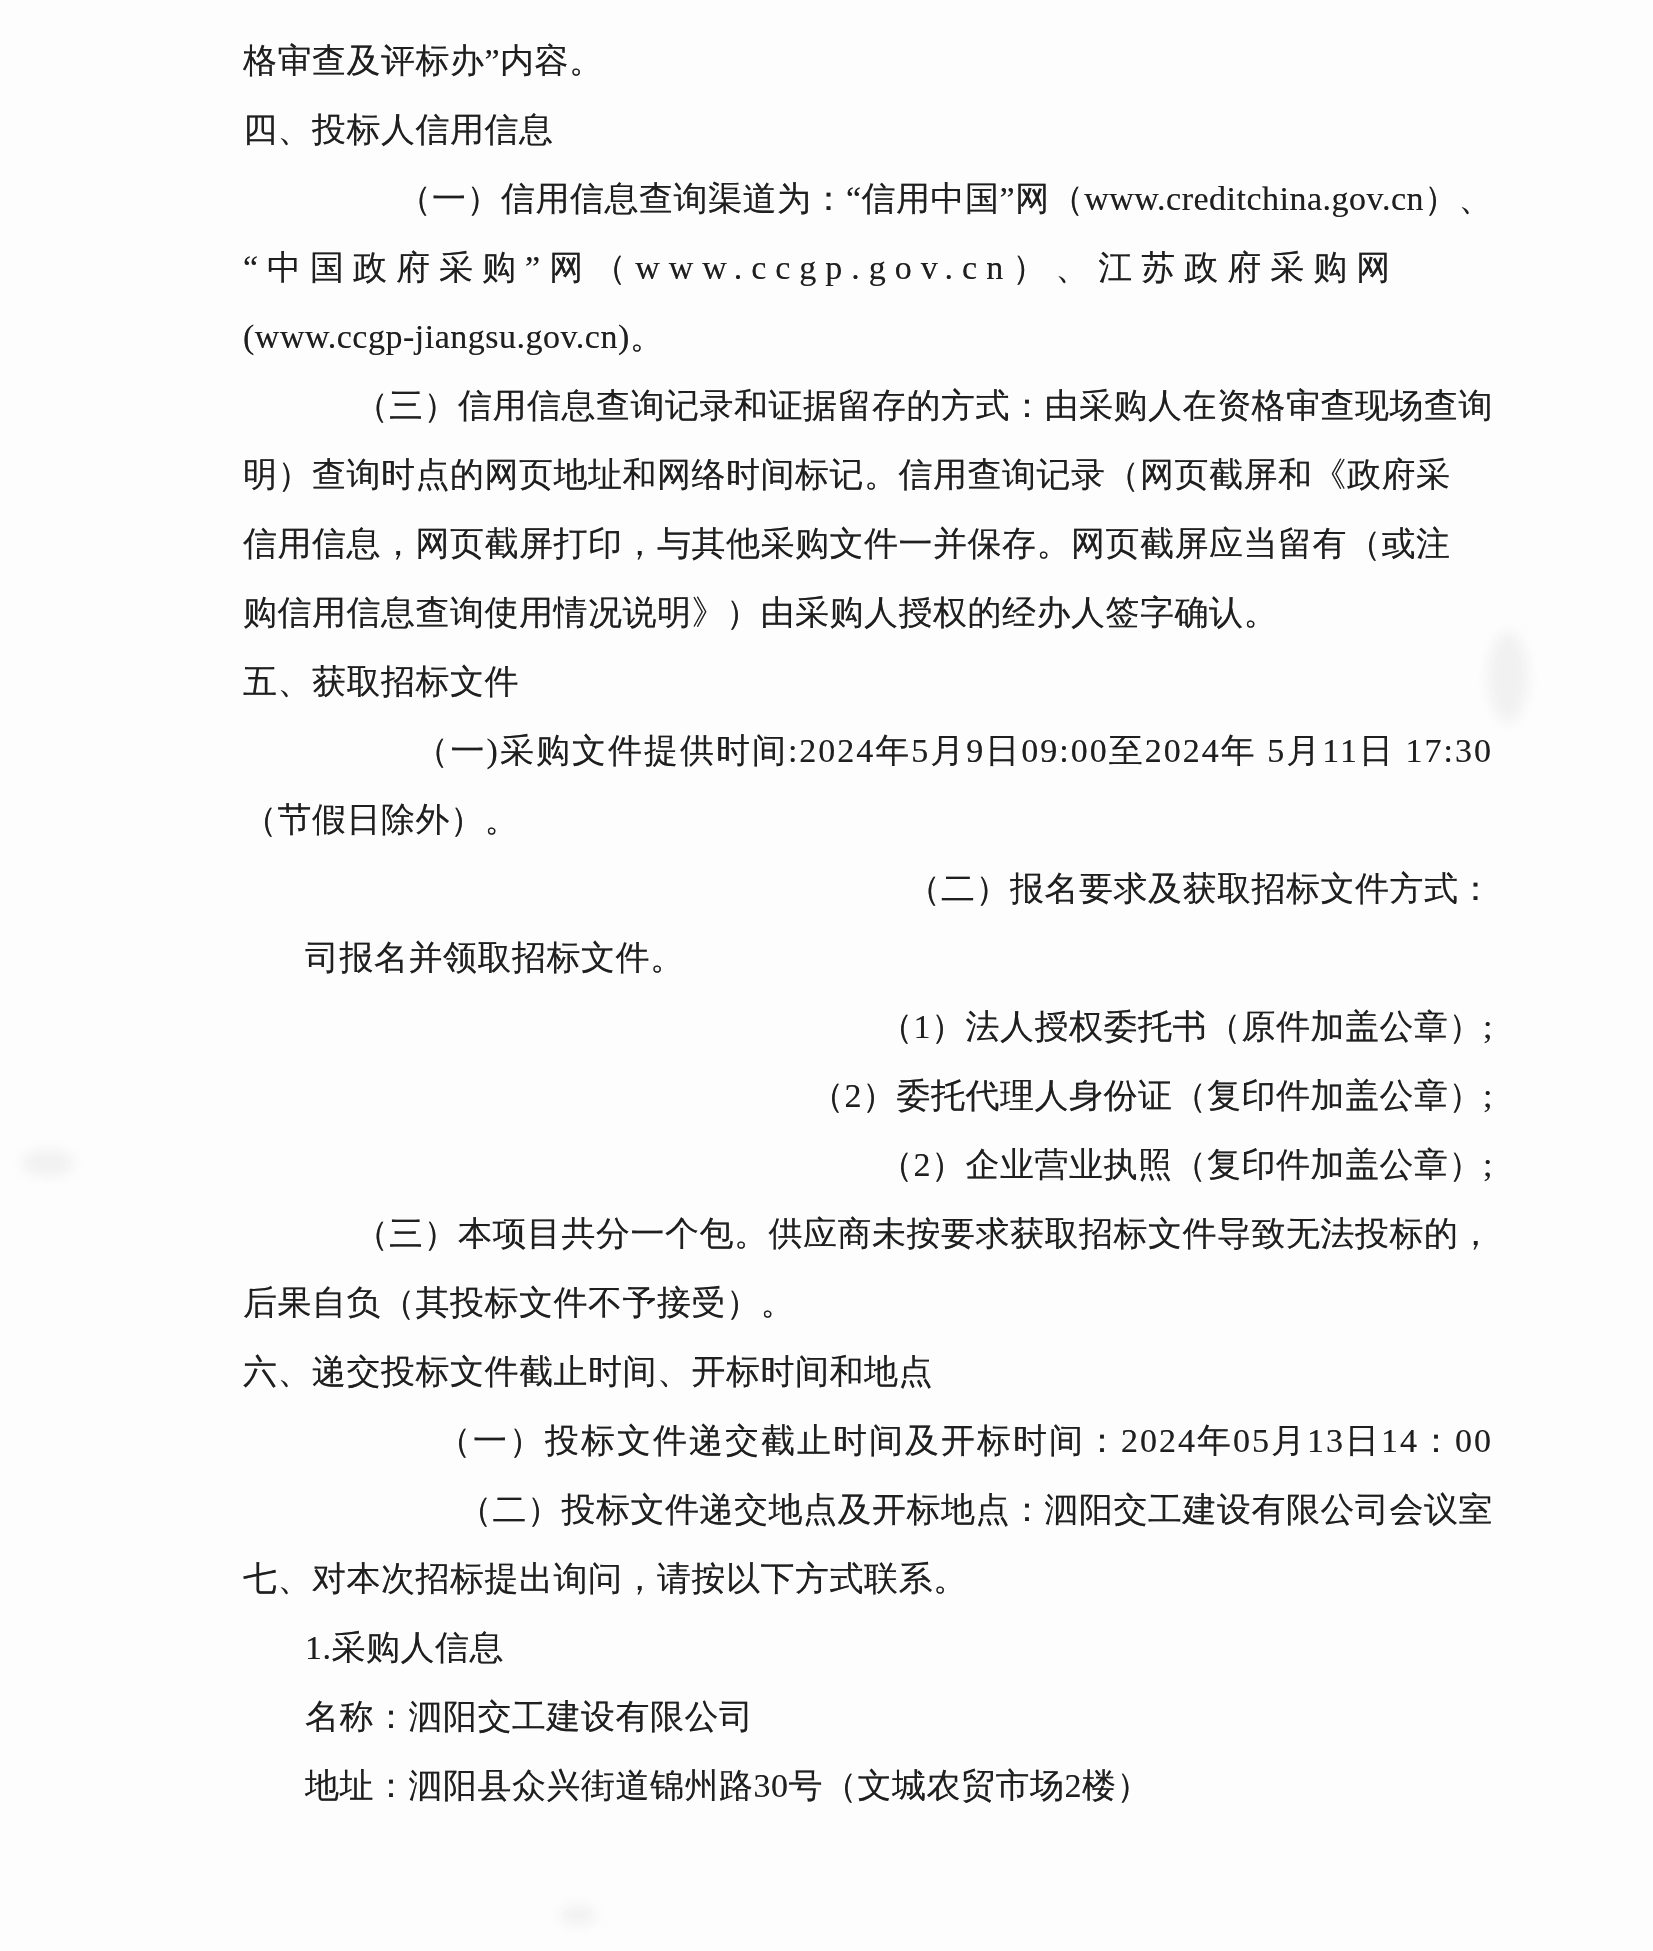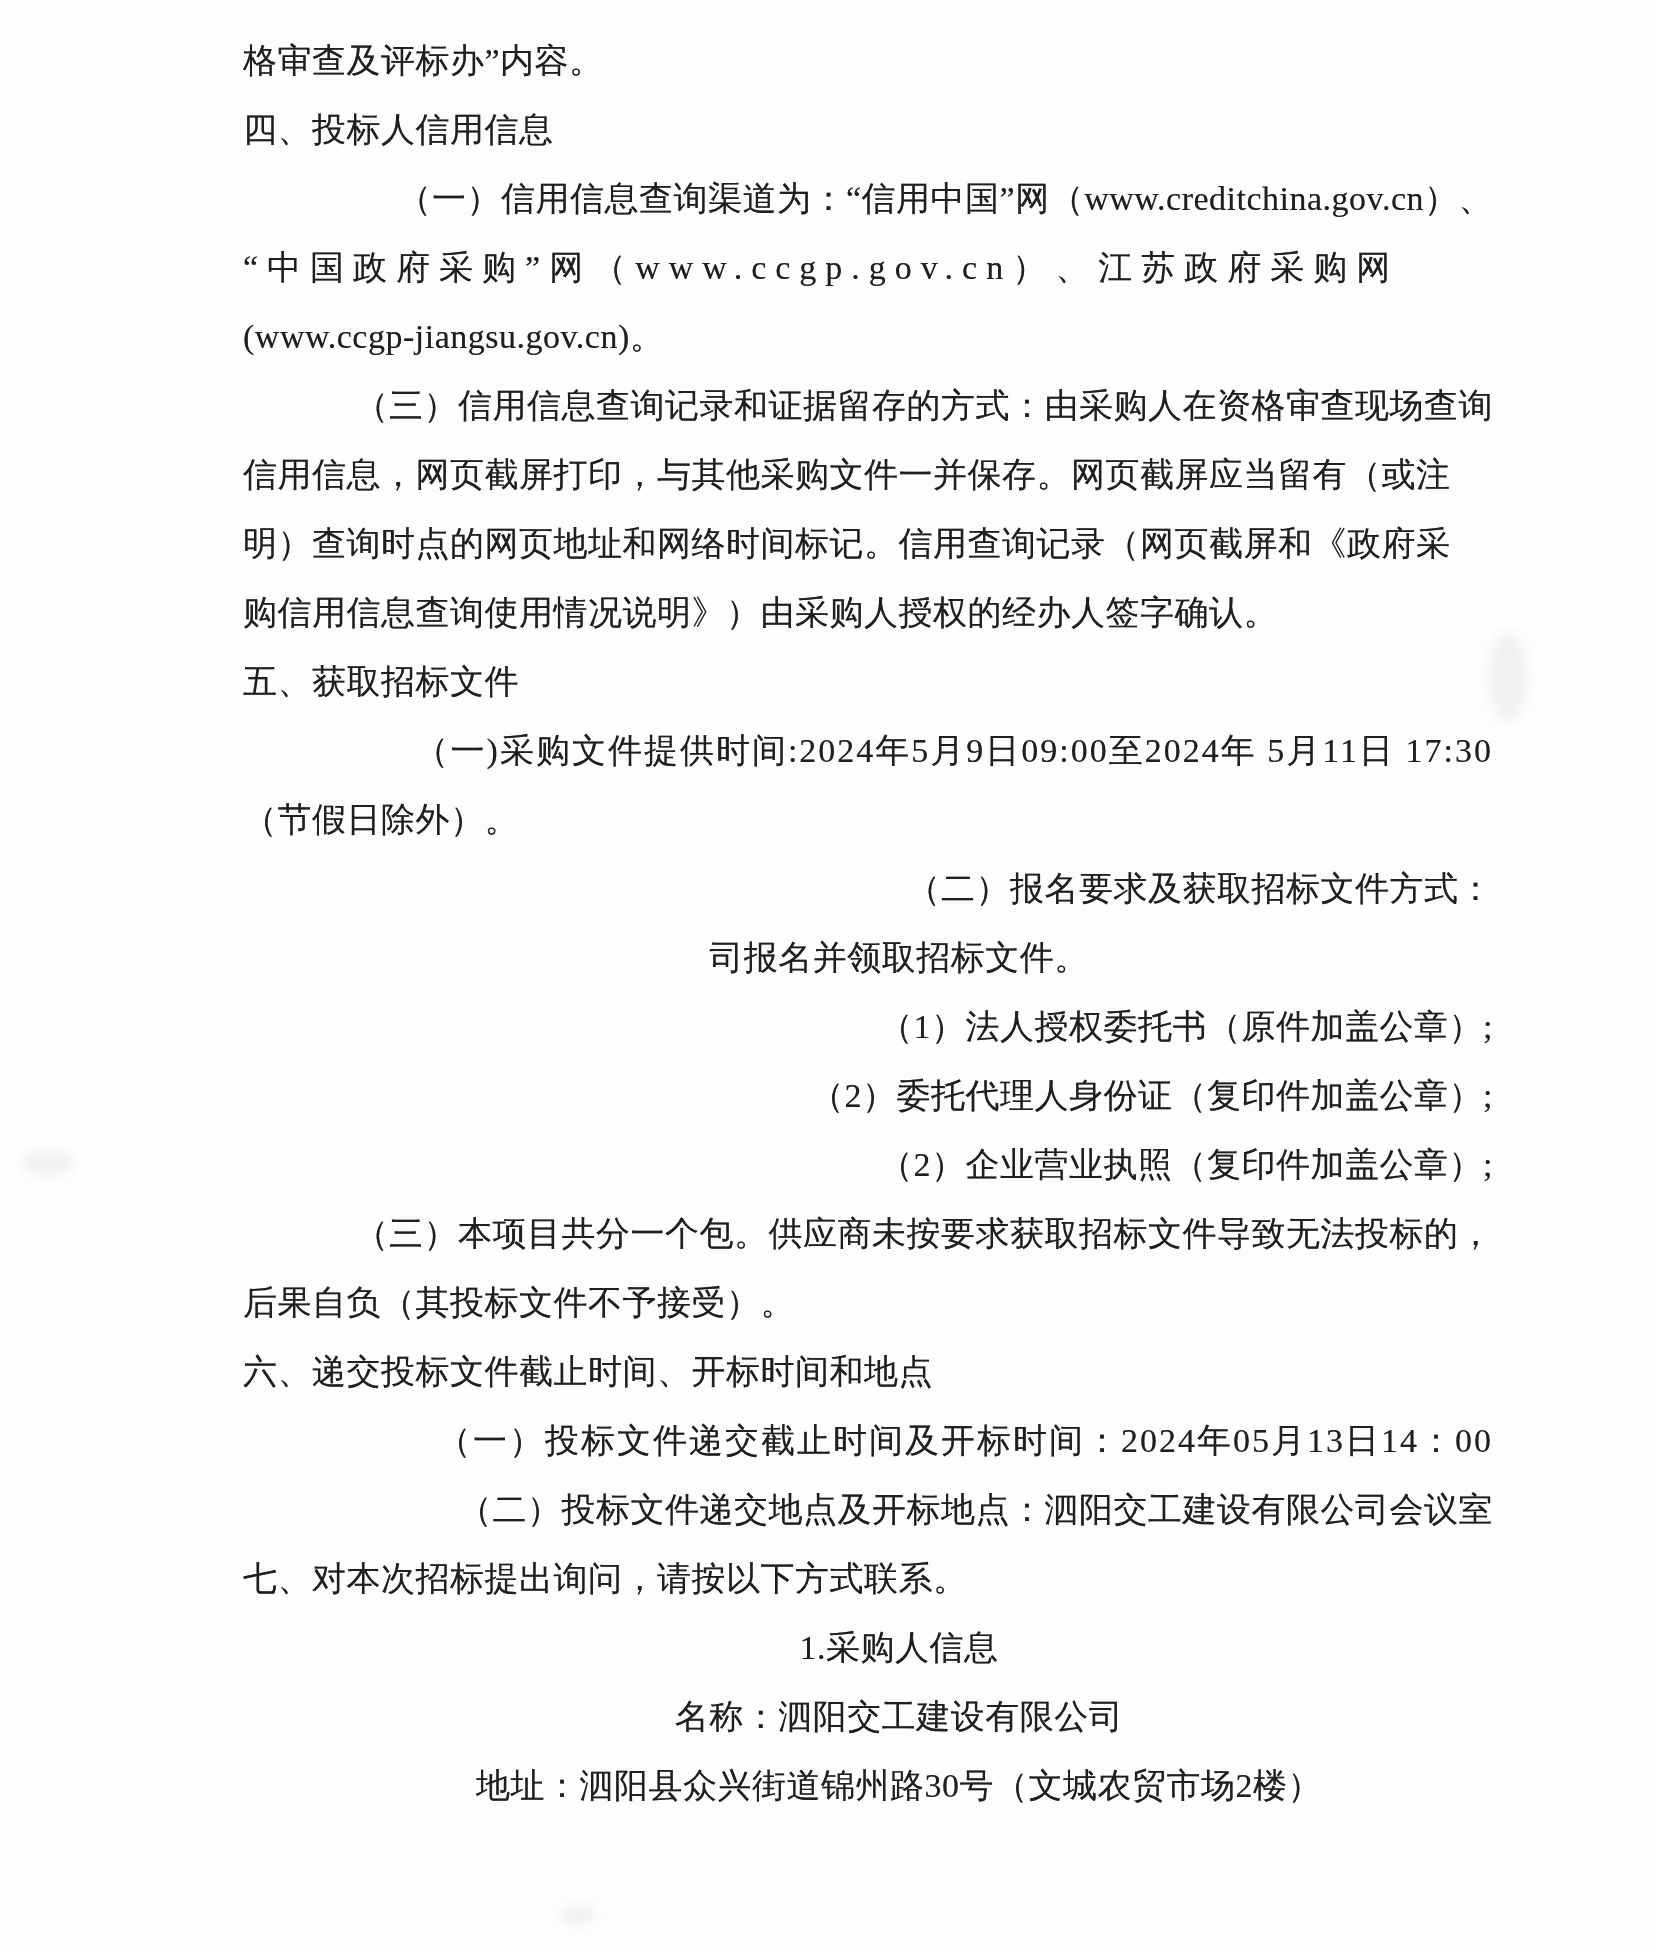--- a/index.html
+++ b/index.html
@@ -30,21 +30,21 @@
     height: 69px;
     line-height: 69px;
     white-space: nowrap;
     letter-spacing: 0.5px;
     text-shadow: 0 0 0.6px rgba(30,30,30,0.55);
   }
 
   
   .i0  { padding-left: 0; }
   .i1  { padding-left: 85px; text-align: right; }   
-  .ih  { padding-left: 62px; text-align: center; }   
+  .ih  { padding-left: 62px; }   
   .ib  { padding-left: 143px; }  
 
   
   .wide { letter-spacing: 9px; }
 
   
   .track { letter-spacing: 2px; }
 
   
   .smudge {
@@ -66,22 +66,22 @@
   <div class="smudge smudge-left"></div>
   <div class="smudge smudge-bottom"></div>
 
   <div class="text-block">
     <p class="line i0">格审查及评标办”内容。</p>
     <p class="line i0">四、投标人信用信息</p>
     <p class="line i1">（一）信用信息查询渠道为：“信用中国”网（www.creditchina.gov.cn）、</p>
     <p class="line i0 wide">“中国政府采购”网（www.ccgp.gov.cn）、江苏政府采购网</p>
     <p class="line i0">(www.ccgp-jiangsu.gov.cn)。</p>
     <p class="line i1">（三）信用信息查询记录和证据留存的方式：由采购人在资格审查现场查询</p>
+    <p class="line i0">明）查询时点的网页地址和网络时间标记。信用查询记录（网页截屏和《政府采</p>
     <p class="line i0">信用信息，网页截屏打印，与其他采购文件一并保存。网页截屏应当留有（或注</p>
-    <p class="line i0">明）查询时点的网页地址和网络时间标记。信用查询记录（网页截屏和《政府采</p>
     <p class="line i0">购信用信息查询使用情况说明》）由采购人授权的经办人签字确认。</p>
     <p class="line i0">五、获取招标文件</p>
     <p class="line i1 track">（一)采购文件提供时间:2024年5月9日09:00至2024年 5月11日 17:30</p>
     <p class="line i0">（节假日除外）。</p>
     <p class="line i1">（二）报名要求及获取招标文件方式：</p>
     <p class="line ih">司报名并领取招标文件。</p>
     <p class="line i1">（1）法人授权委托书（原件加盖公章）;</p>
     <p class="line i1">（2）委托代理人身份证（复印件加盖公章）;</p>
     <p class="line i1">（2）企业营业执照（复印件加盖公章）;</p>
     <p class="line i1">（三）本项目共分一个包。供应商未按要求获取招标文件导致无法投标的，</p>

